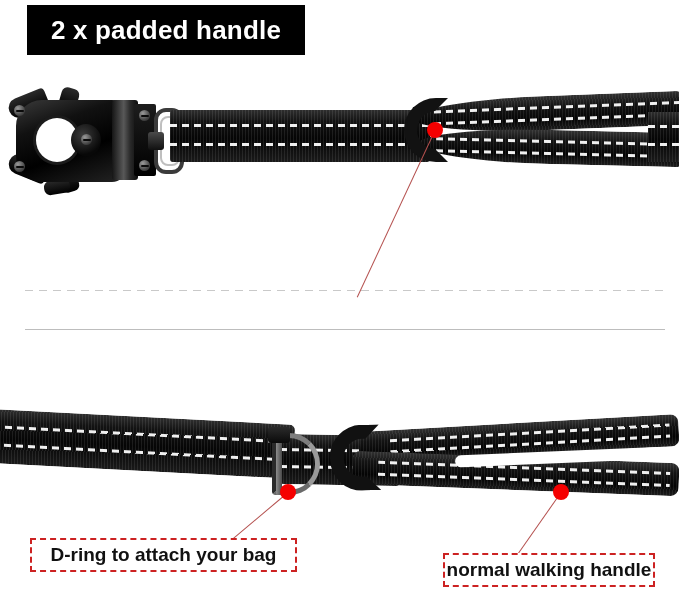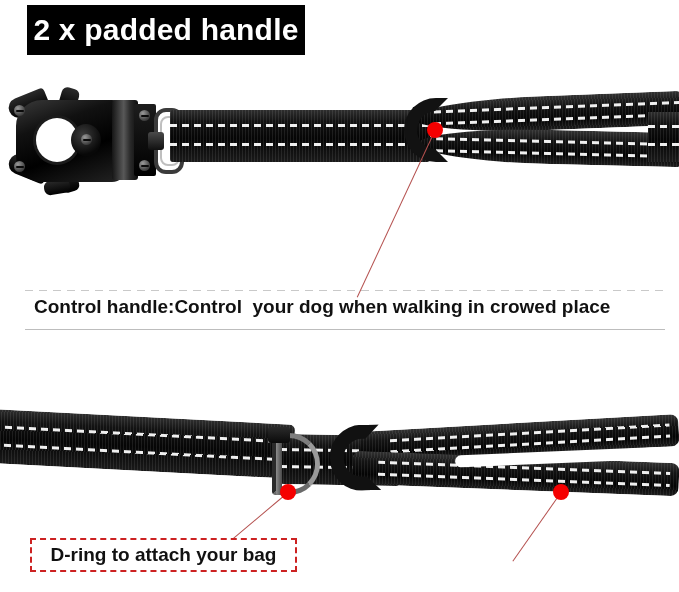--- a/index.html
+++ b/index.html
@@ -18,21 +18,21 @@
   
   .title-banner {
     position: absolute;
     left: 27px; top: 5px;
     width: 278px; height: 50px;
     background: #000000;
     display: flex; align-items: center; justify-content: center;
   }
   .title-banner .title-text {
     color: #ffffff;
-    font-size: 30px;
+    font-size: 26px;
     font-weight: bold;
     letter-spacing: 0.2px;
     white-space: nowrap;
   }
 
   
   .photo { position: absolute; }
 
   
   #photo-top { left: 0; top: 82px; width: 679px; height: 118px; }
@@ -281,21 +281,20 @@
       <div class="reflect" style="left:0; top:13px; width:100%;"></div>
       <div class="reflect" style="left:0; top:31px; width:100%;"></div>
     </div>
   </div>
 
   <div class="dot" id="dot-control" style="left:427px; top:122px;"></div>
   <div class="leader" id="leader-control" style="left:435px; top:130px; width:184px; transform:rotate(115deg);"></div>
 
   <div class="caption-rule">
     <div class="top-dash"></div>
-    <div class="cap-text">Control handle:Control  your dog when walking in crowed place</div>
     <div class="bottom-line"></div>
   </div>
 
   <div class="photo" id="photo-bottom">
 
     <div class="webbing" style="left:-6px; top:22px; width:300px; height:54px; border-radius:6px; transform:rotate(3.0deg);">
       <div class="reflect" style="left:10px; top:16px; width:284px;"></div>
       <div class="reflect" style="left:10px; top:34px; width:284px;"></div>
     </div>
 
@@ -329,14 +328,17 @@
   <div class="dot" id="dot-dring" style="left:280px; top:484px;"></div>
   <div class="leader" id="leader-dring" style="left:288px; top:492px; width:72px; transform:rotate(140deg);"></div>
 
   <div class="dot" id="dot-walk" style="left:553px; top:484px;"></div>
   <div class="leader" id="leader-walk" style="left:561px; top:492px; width:84px; transform:rotate(125deg);"></div>
 
   <div class="caption-box" id="caption-dring">
     <span class="cap-text">D-ring to attach your bag</span>
   </div>
 
+  <div class="caption-box" id="caption-walk">
+    <span class="cap-text">normal walking handle</span>
+  </div>
 
 </div>
 
 </body></html>

